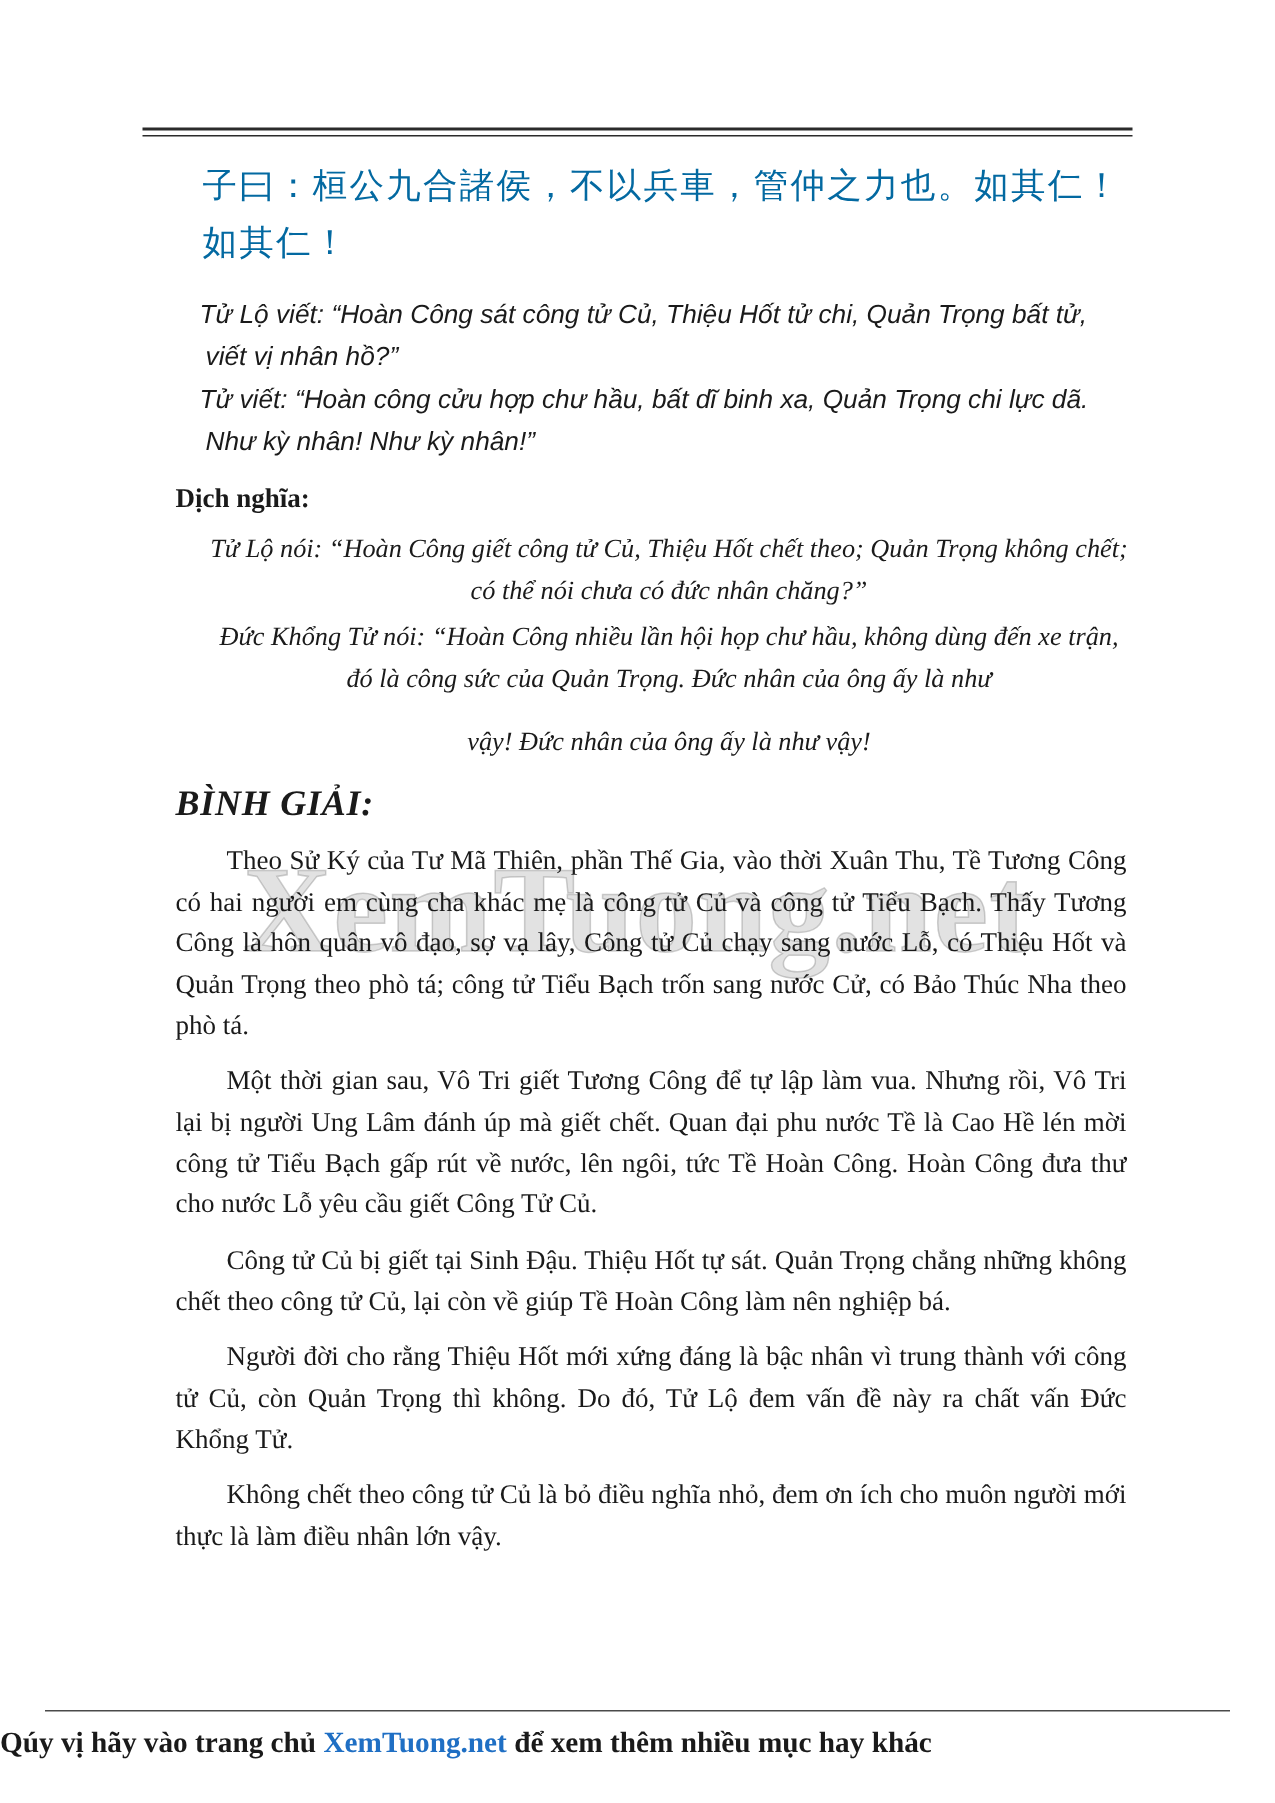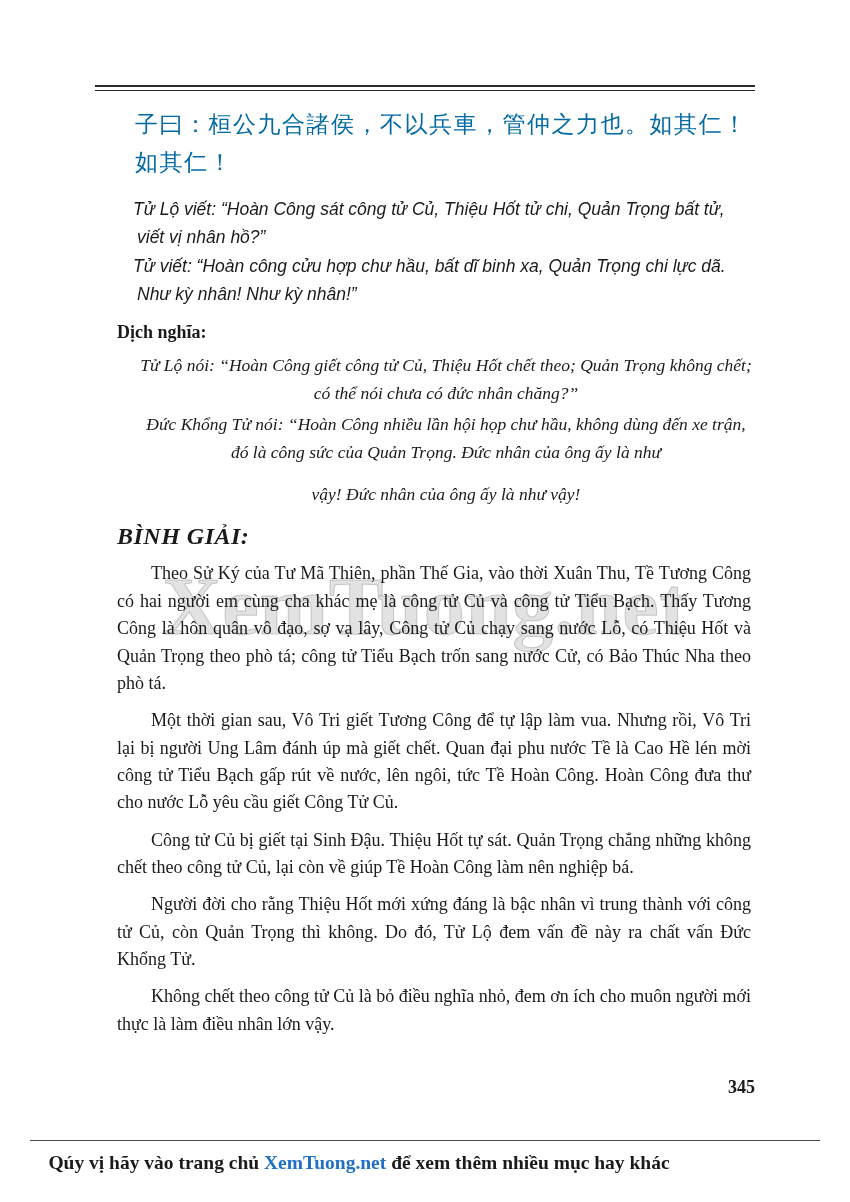--- a/index.html
+++ b/index.html
@@ -140,21 +140,21 @@
     left: 30px;
     width: 790px;
     border-top: 1px solid #4a4a4a;
     height: 0;
   }
   .footer {
     position: absolute;
     top: 1152px;
     left: 0;
     width: 718px;
-    text-align: center;
+    text-align: left;
     font-family: "Liberation Serif", serif;
     font-weight: bold;
     font-size: 19.5px;
     color: #1a1a1a;
   }
   .footer .brand {
     color: #1f6fc4;
   }
 
   
@@ -201,20 +201,19 @@
     <p class="binhgiai-head">BÌNH GIẢI:</p>
 
     <p class="para">Theo Sử Ký của Tư Mã Thiên, phần Thế Gia, vào thời Xuân Thu, Tề Tương Công có hai người em cùng cha khác mẹ là công tử Củ và công tử Tiểu Bạch. Thấy Tương Công là hôn quân vô đạo, sợ vạ lây, Công tử Củ chạy sang nước Lỗ, có Thiệu Hốt và Quản Trọng theo phò tá; công tử Tiểu Bạch trốn sang nước Cử, có Bảo Thúc Nha theo phò tá.</p>
     <p class="para">Một thời gian sau, Vô Tri giết Tương Công để tự lập làm vua. Nhưng rồi, Vô Tri lại bị người Ung Lâm đánh úp mà giết chết. Quan đại phu nước Tề là Cao Hề lén mời công tử Tiểu Bạch gấp rút về nước, lên ngôi, tức Tề Hoàn Công. Hoàn Công đưa thư cho nước Lỗ yêu cầu giết Công Tử Củ.</p>
     <p class="para">Công tử Củ bị giết tại Sinh Đậu. Thiệu Hốt tự sát. Quản Trọng chẳng những không chết theo công tử Củ, lại còn về giúp Tề Hoàn Công làm nên nghiệp bá.</p>
     <p class="para">Người đời cho rằng Thiệu Hốt mới xứng đáng là bậc nhân vì trung thành với công tử Củ, còn Quản Trọng thì không. Do đó, Tử Lộ đem vấn đề này ra chất vấn Đức Khổng Tử.</p>
     <p class="para">Không chết theo công tử Củ là bỏ điều nghĩa nhỏ, đem ơn ích cho muôn người mới thực là làm điều nhân lớn vậy.</p>
 
   </div>
 
-  <div class="page-number">345</div>
 
   <div class="footer-rule"></div>
   <div class="footer">
     <span>Qúy vị hãy vào trang chủ </span><span class="brand">XemTuong.net</span><span> để xem thêm nhiều mục hay khác</span>
   </div>
 
 </div>
 
 </body></html>

